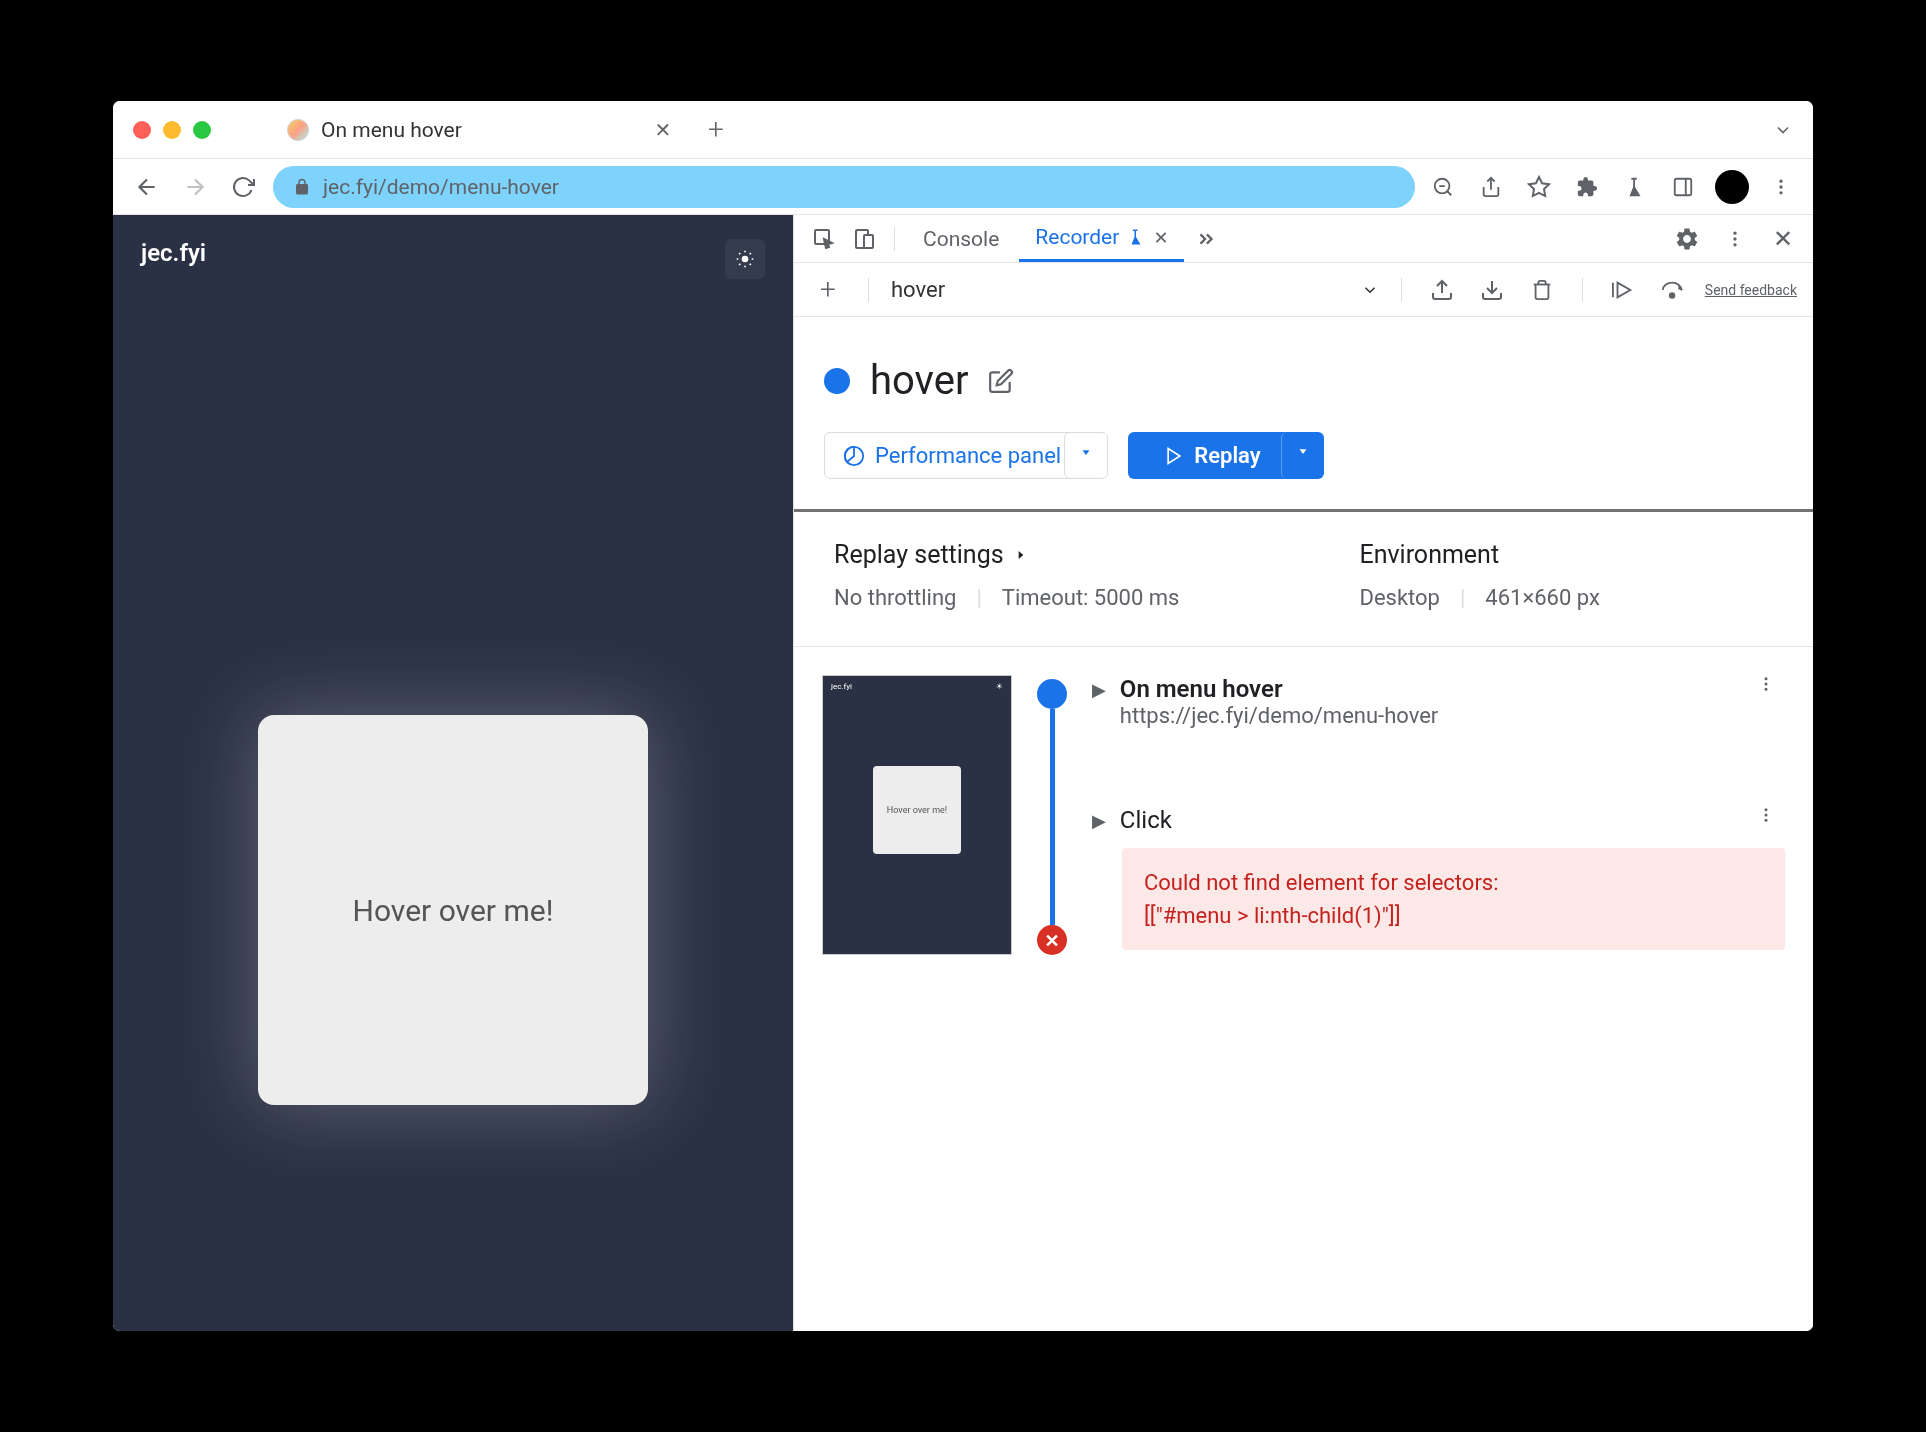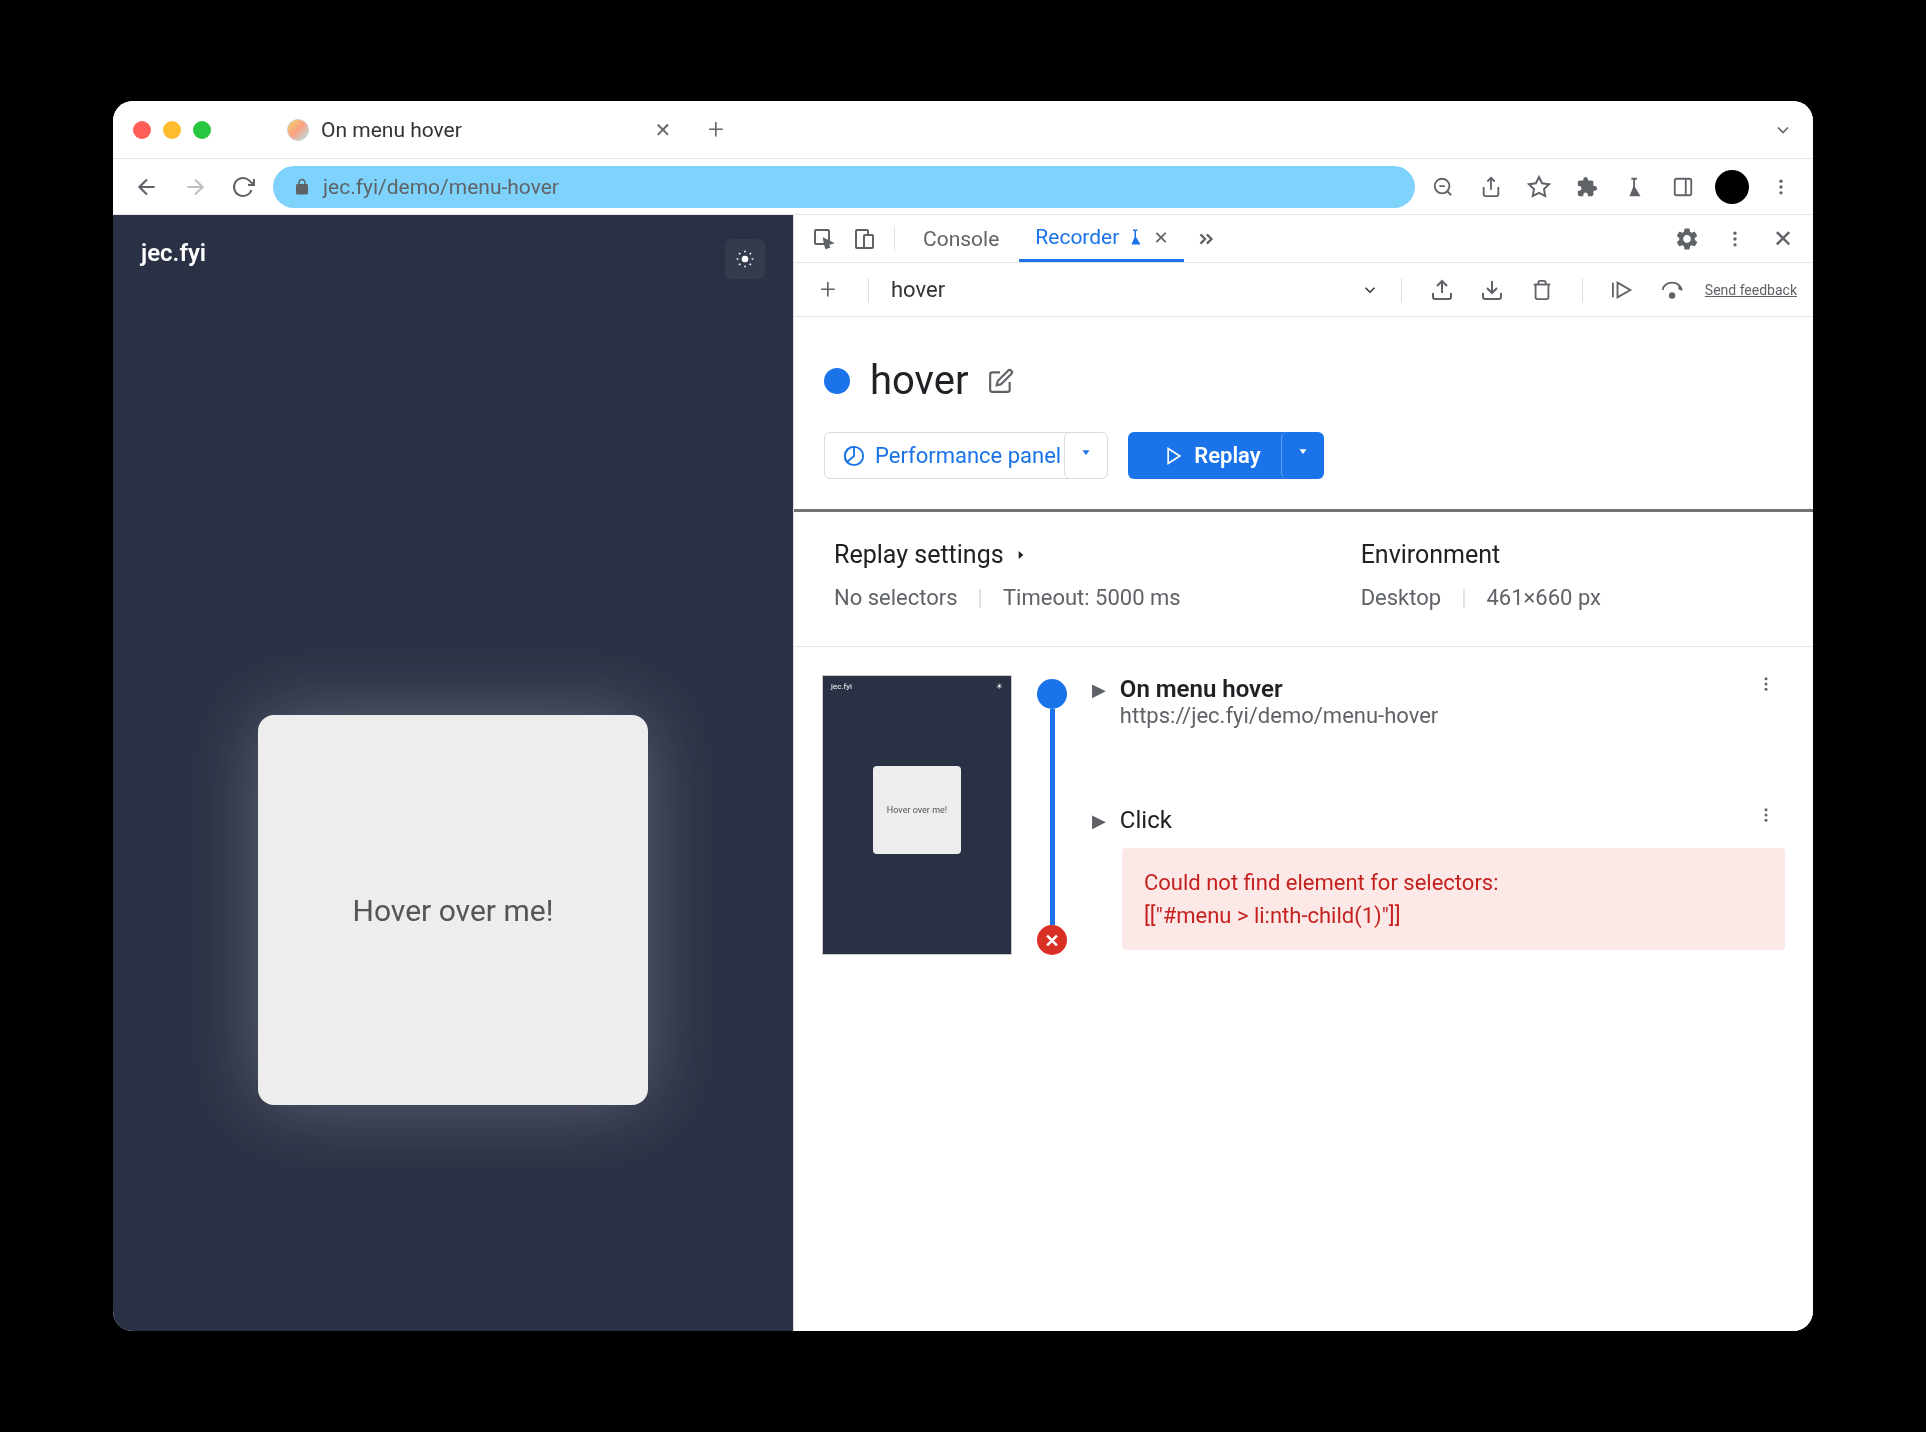--- a/index.html
+++ b/index.html
@@ -1,17 +1,17 @@
 <!DOCTYPE html>
 <html><head>
 <meta charset="utf-8">
 <style>
 * { margin: 0; padding: 0; box-sizing: border-box; font-family: -apple-system, BlinkMacSystemFont, "Segoe UI", Roboto, sans-serif; }
 body { background: #000; width: 1926px; height: 1432px; display: flex; align-items: center; justify-content: center; }
-.browser-window { width: 1700px; height: 1230px; background: #fff; border-radius: 20px; overflow: hidden; display: flex; flex-direction: column; box-shadow: 0 20px 60px rgba(0,0,0,0.5); }
+.browser-window { width: 1700px; height: 1230px; background: #fff; border-radius: 7px; overflow: hidden; display: flex; flex-direction: column; box-shadow: 0 20px 60px rgba(0,0,0,0.5); }
 .titlebar { height: 58px; background: #fff; display: flex; align-items: center; padding: 0 20px; border-bottom: 1px solid #e5e5e5; }
 .traffic-lights { display: flex; gap: 12px; }
 .traffic-dot { width: 18px; height: 18px; border-radius: 50%; }
 .tl-red { background: #ff5f57; }
 .tl-yellow { background: #febc2e; }
 .tl-green { background: #28c840; }
 .tab { display: flex; align-items: center; gap: 12px; padding: 8px 16px; margin-left: 60px; background: #fff; border-radius: 10px 10px 0 0; font-size: 21px; color: #333; }
 .favicon { width: 22px; height: 22px; border-radius: 50%; background: linear-gradient(135deg, #f6d365, #fda085, #a8edea); border: 1px solid #ccc; }
 .tab-close { width: 18px; height: 18px; display: flex; align-items: center; justify-content: center; color: #666; font-size: 20px; margin-left: 180px; }
 .new-tab { margin-left: 20px; font-size: 28px; color: #666; font-weight: 300; }
@@ -331,21 +331,21 @@
 
         <div class="settings-section">
           <div class="settings-col">
             <div class="heading">
               <span>Replay settings</span>
               <svg width="14" height="14" viewBox="0 0 24 24" fill="currentColor">
                   <polygon points="8 5 16 12 8 19"></polygon>
                 </svg>
             </div>
             <div class="settings-vals">
-              <span>No selectors</span>
+              <span>No throttling</span>
               <span class="sep">|</span>
               <span>Timeout: 5000 ms</span>
             </div>
           </div>
           <div class="settings-col">
             <div class="heading">
               <span>Environment</span>
             </div>
             <div class="settings-vals">
               <span>Desktop</span>

